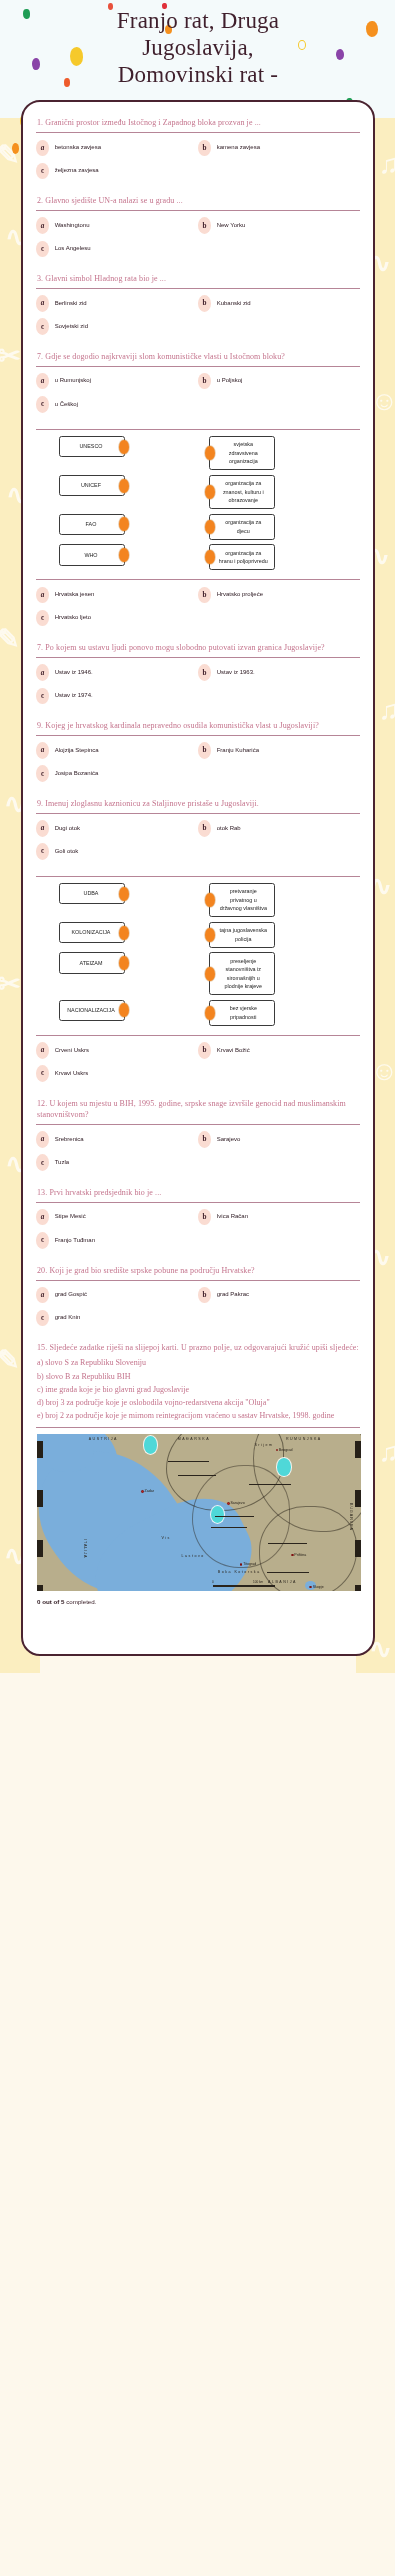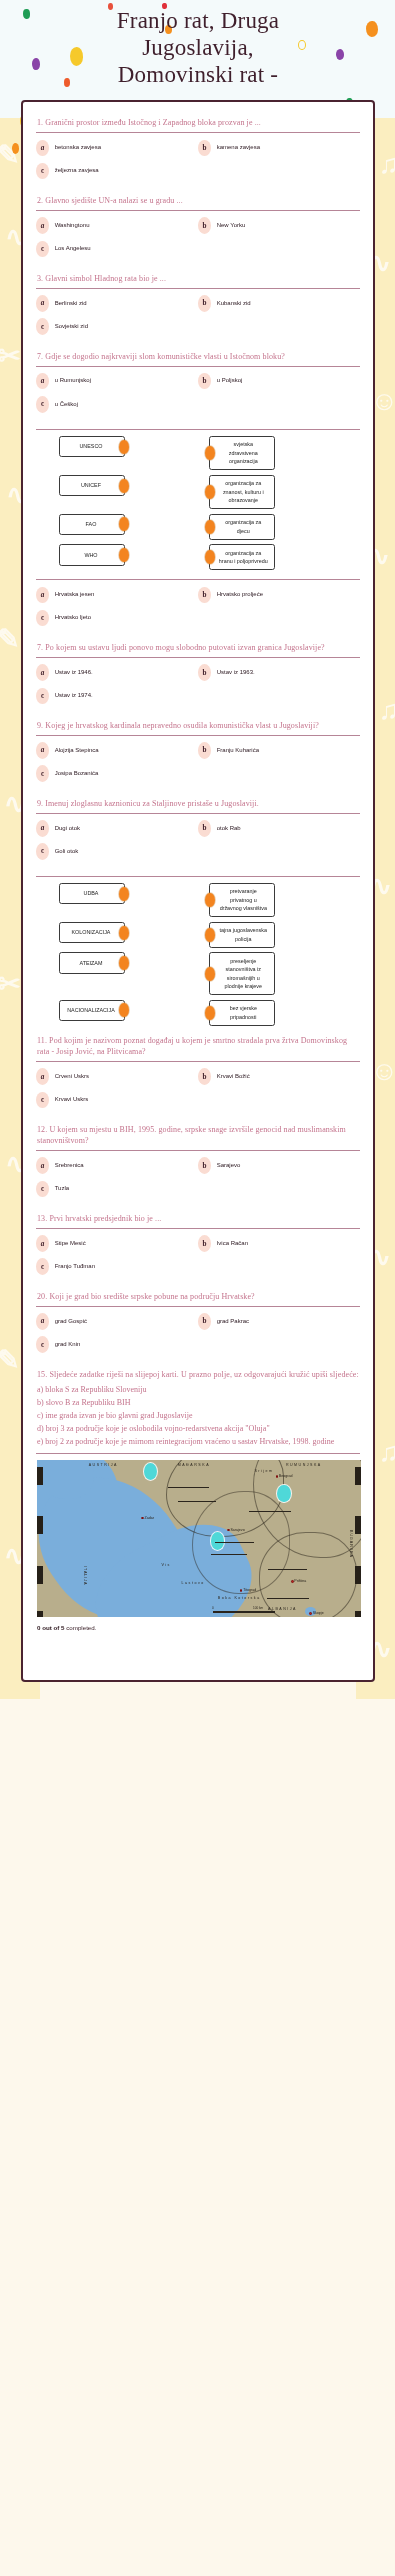--- a/index.html
+++ b/index.html
@@ -46,21 +46,21 @@
     letter-spacing:0.2px;
     padding:0 31px;
   }
 
   
   .quiz-card {
     position:relative; z-index:3;
     margin:11.3px 20.6px 17.5px 20.6px;
     background:#ffffff;
     border:2.1px solid #4a2330;
-    border-radius:4px;
+    border-radius:19px;
     padding:15.5px 13.4px 12.4px 13.4px;
   }
 
   .question { margin-bottom:9.3px; }
   .q-text {
     font-family:"Liberation Serif", serif;
     font-size:8px;
     line-height:1.42;
     color:#c4738c;
     margin:0 0 3.6px 1px;
@@ -502,21 +502,20 @@
             <div class="match-right">
               <div class="mbox right">
                 <span class="dot"></span>
                 <span>bez vjerske pripadnosti</span>
               </div>
             </div>
           </div>
         </div>
       </div>
       <div class="question">
-        <p class="q-text">11. Pod kojim je nazivom poznat događaj u kojem je smrtno stradala prva žrtva Domovinskog rata - Josip Jović, na Plitvicama?</p>
         <div class="q-rule"></div>
         <div class="opts">
           <div class="opt">
             <span class="opt-badge">a</span>
             <span class="opt-label">Crveni Uskrs</span>
           </div>
           <div class="opt">
             <span class="opt-badge plain">b</span>
             <span class="opt-label">Krvavi Božić</span>
           </div>
@@ -578,23 +577,23 @@
             <span class="opt-badge plain">c</span>
             <span class="opt-label">grad Knin</span>
           </div>
         </div>
       </div>
     </div>
 
   <div class="question">
     <p class="q-text">15. Sljedeće zadatke riješi na slijepoj karti. U prazno polje, uz odgovarajući kružić upiši sljedeće:</p>
     <div class="task-list" id="task-list">
-        <div class="task-item">a) bloka S za Republiku Sloveniju</div>
+        <div class="task-item">a) slovo S za Republiku Sloveniju</div>
         <div class="task-item">b) slovo B za Republiku BIH</div>
-        <div class="task-item">c) ime grada izvan je bio glavni grad Jugoslavije</div>
+        <div class="task-item">c) ime grada koje je bio glavni grad Jugoslavije</div>
         <div class="task-item">d) broj 3 za područje koje je oslobodila vojno-redarstvena akcija "Oluja"</div>
         <div class="task-item">e) broj 2 za područje koje je mirnom reintegracijom vraćeno u sastav Hrvatske, 1998. godine</div>
       </div>
     <div class="q-rule"></div>
 
     <div class="map-frame">
 
       <div class="map-sea" style="left:-10.3px; top:-15.5px; width:90px; height:77px; border-radius:0 60% 40% 0; transform:rotate(-6deg);"></div>
       <div class="map-sea" style="left:10.3px; top:10.3px; width:129px; height:155px; border-radius:45% 60% 30% 55%; transform:rotate(-34deg);"></div>
       <div class="map-sea" style="left:57px; top:77px; width:160px; height:108px; border-radius:48% 40% 50% 60%; transform:rotate(-26deg);"></div>

